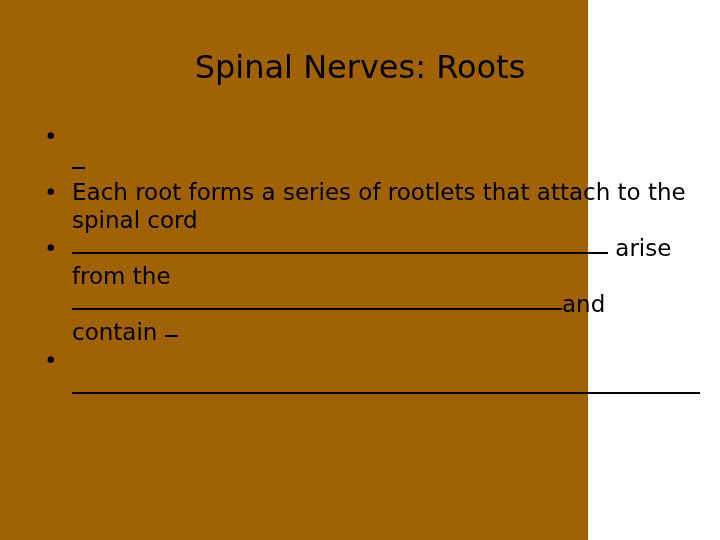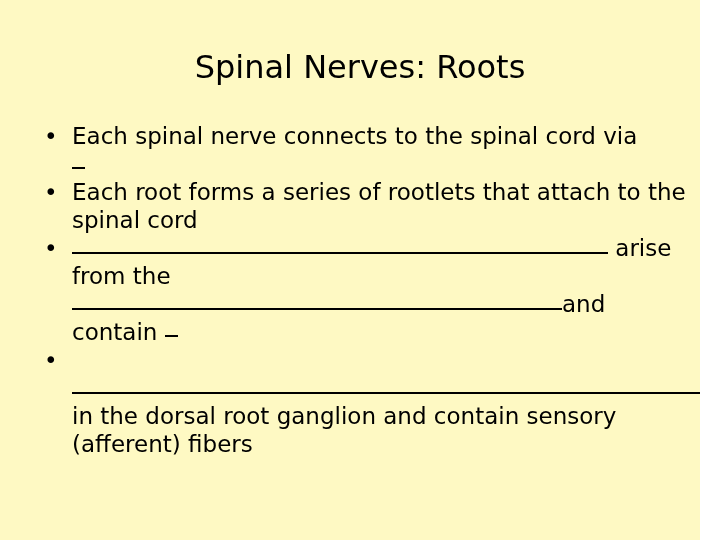--- a/index.html
+++ b/index.html
@@ -9,23 +9,23 @@
   body {
     width: 720px;
     height: 540px;
     background: #ffffff;
     font-family: "DejaVu Sans", "Liberation Sans", sans-serif;
     color: #000000;
     overflow: hidden;
   }
   .slide {
     position: relative;
-    width: 700px;
+    width: 588px;
     height: 540px;
-    background: #fef9c3;
+    background: #a16207;
   }
   .slide-title {
     position: absolute;
     top: 48px;
     left: 0;
     width: 720px;
     text-align: center;
     font-size: 32px;
     line-height: 38px;
     font-weight: 400;
@@ -81,32 +81,32 @@
 <body>
 
 <div class="slide">
 
   <div class="slide-title">Spinal Nerves: Roots</div>
 
   <div class="body-block">
 
     <div class="bullet-row">
       <span class="bullet-mark">•</span>
-      <span class="bullet-text"><span>Each spinal nerve connects to the spinal cord via</span><br><span class="short-blank"></span></span>
+      <span class="bullet-text"><br><span class="short-blank"></span></span>
     </div>
 
     <div class="bullet-row">
       <span class="bullet-mark">•</span>
       <span class="bullet-text">Each root forms a series of rootlets that attach to the spinal cord</span>
     </div>
 
     <div class="bullet-row">
       <span class="bullet-mark">•</span>
       <span class="bullet-text"><span class="blank-line b1"></span><span> arise from the</span><br><span class="blank-line b2"></span><span>and contain </span><span class="short-blank"></span></span>
     </div>
 
     <div class="bullet-row">
       <span class="bullet-mark">•</span>
-      <span class="bullet-text"><br><span class="blank-line b3"></span><br><span>in the dorsal root ganglion and contain sensory (afferent) fibers</span></span>
+      <span class="bullet-text"><br><span class="blank-line b3"></span><br></span>
     </div>
 
   </div>
 </div>
 
 </body></html>

